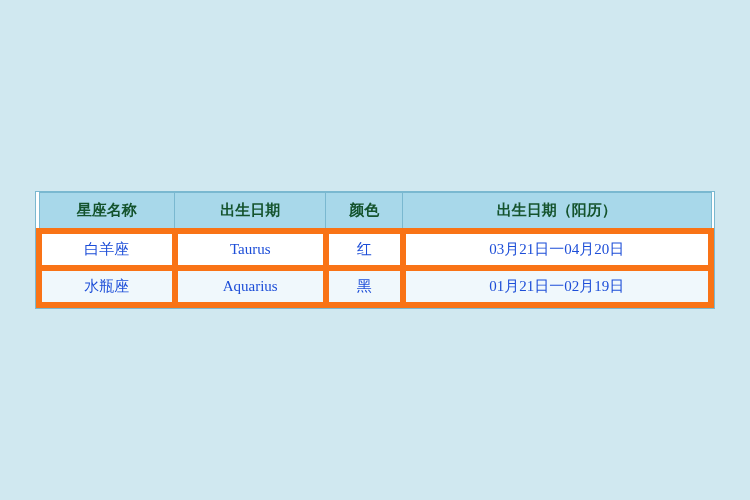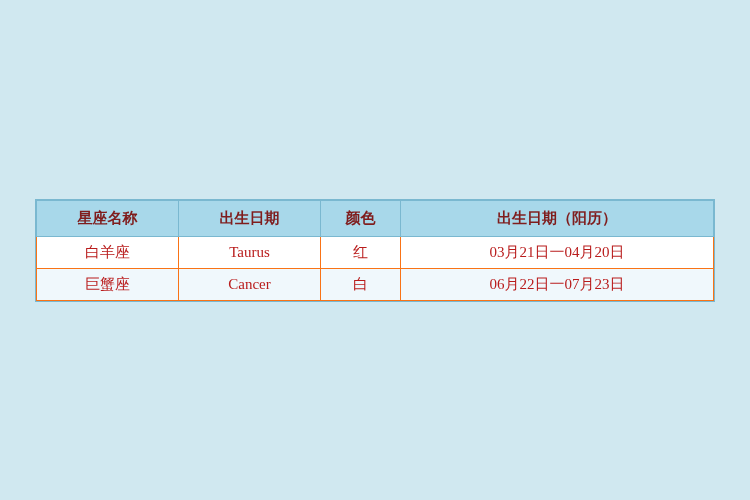--- a/index.html
+++ b/index.html
@@ -23,34 +23,34 @@
       border-collapse: collapse;
     }
     thead tr {
       background: #a8d8ea;
     }
     thead th {
       padding: 8px 4px;
       border: 1px solid #7ab8d0;
       text-align: center;
       font-weight: bold;
-      color: #7f1d1d;
+      color: #14532d;
       font-size: 15px;
     }
     tbody tr {
       background: #fff;
     }
     tbody tr:nth-child(even) {
       background: #f0f8fc;
     }
     tbody td {
       padding: 6px 8px;
-      border: 1px solid #f97316;
+      border: 6px solid #f97316;
       text-align: center;
-      color: #b91c1c;
+      color: #1d4ed8;
       font-size: 15px;
     }
     tbody td:nth-child(1) {
       font-weight: normal;
     }
     tbody td:nth-child(2) {
       font-style: normal;
     }
   </style>
 </head>
@@ -67,20 +67,20 @@
         </tr>
     </thead>
     <tbody>
     <tr>
           <td>白羊座</td>
           <td>Taurus</td>
           <td>红</td>
           <td>03月21日一04月20日</td>
         </tr>
         <tr>
-          <td>巨蟹座</td>
-          <td>Cancer</td>
-          <td>白</td>
-          <td>06月22日一07月23日</td>
+          <td>水瓶座</td>
+          <td>Aquarius</td>
+          <td>黑</td>
+          <td>01月21日一02月19日</td>
         </tr>
       </tbody>
   </table>
 </div>
 
 </body></html>

